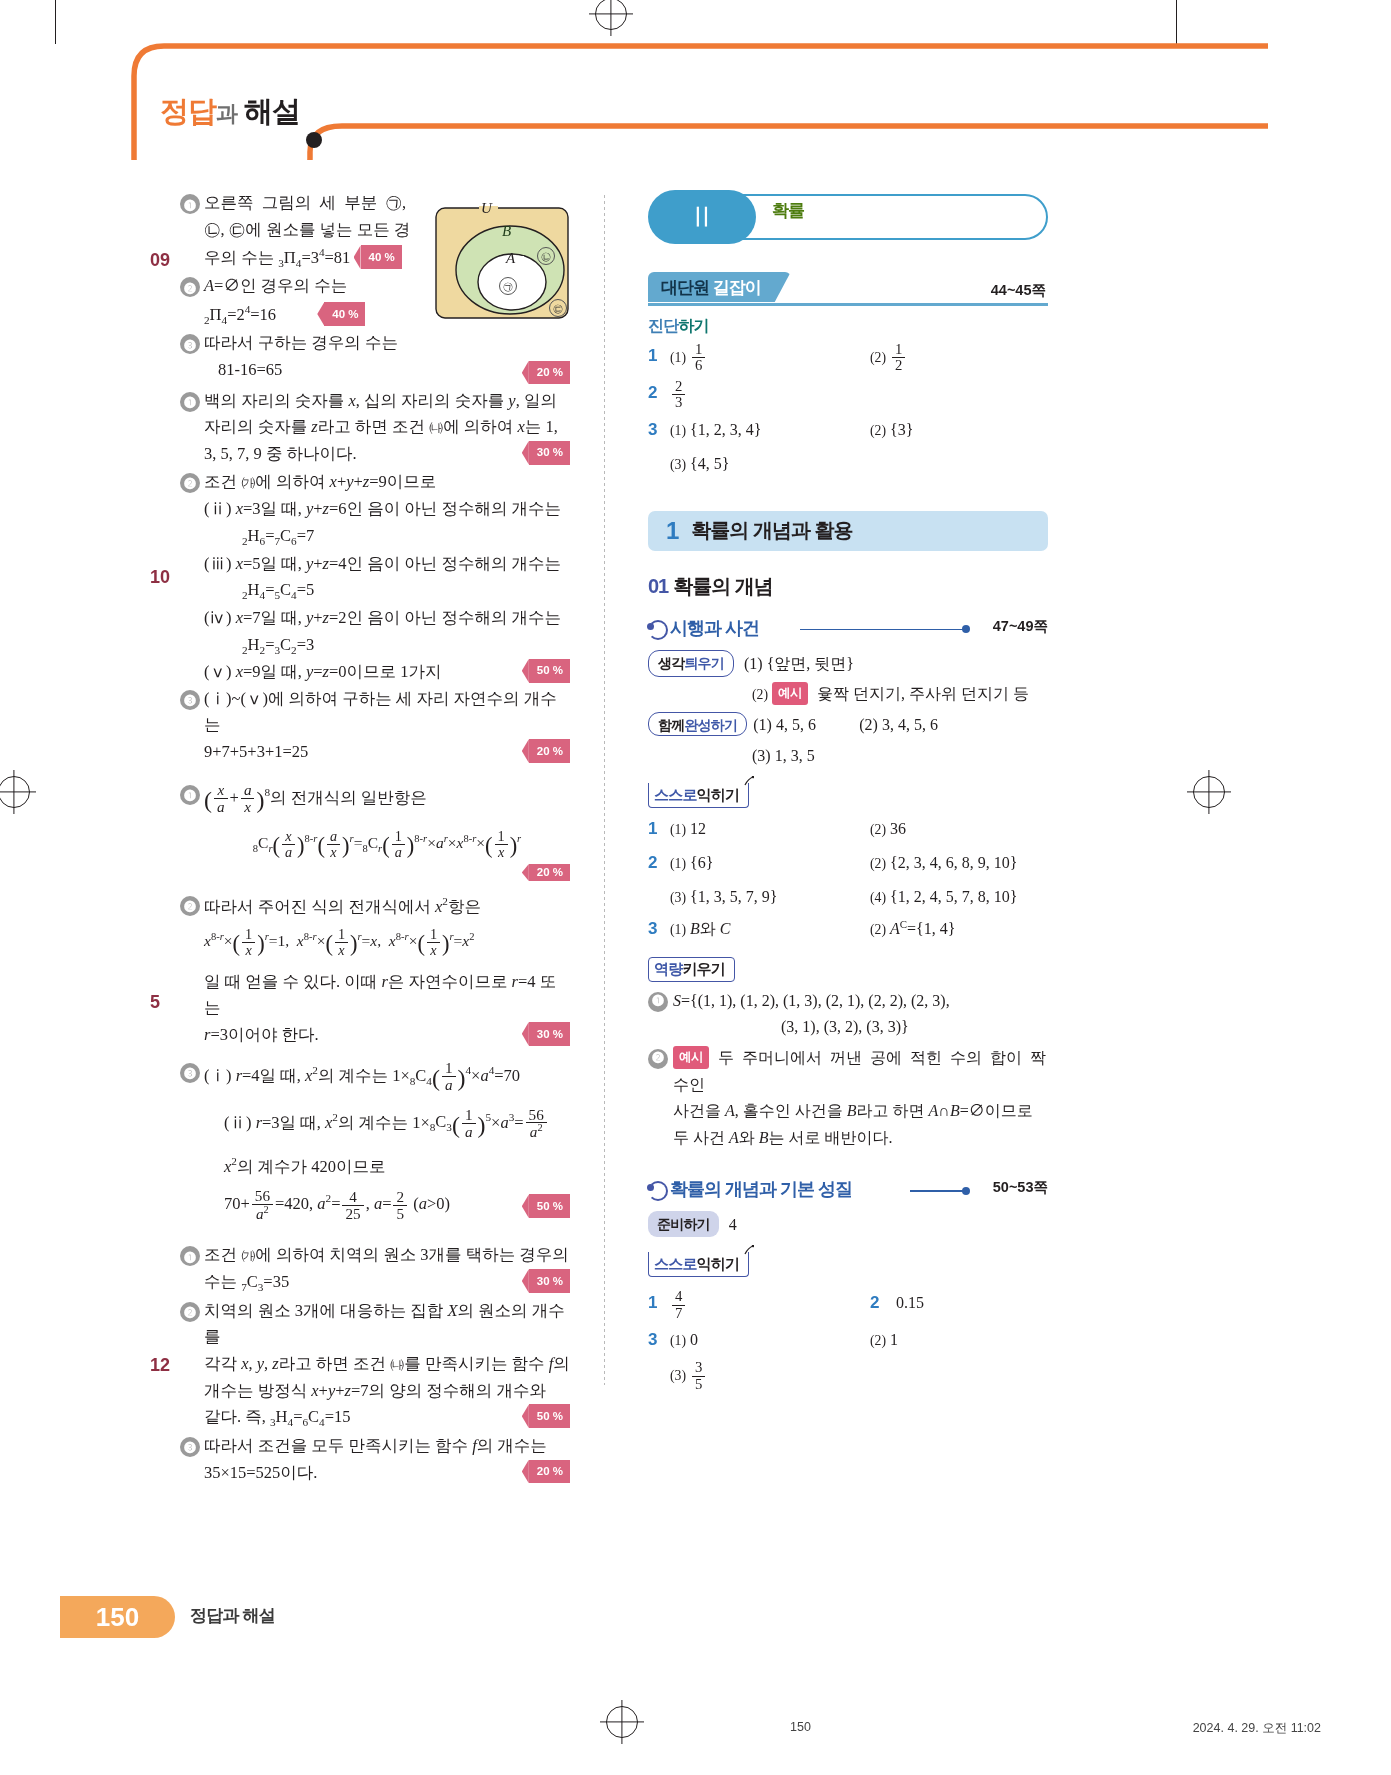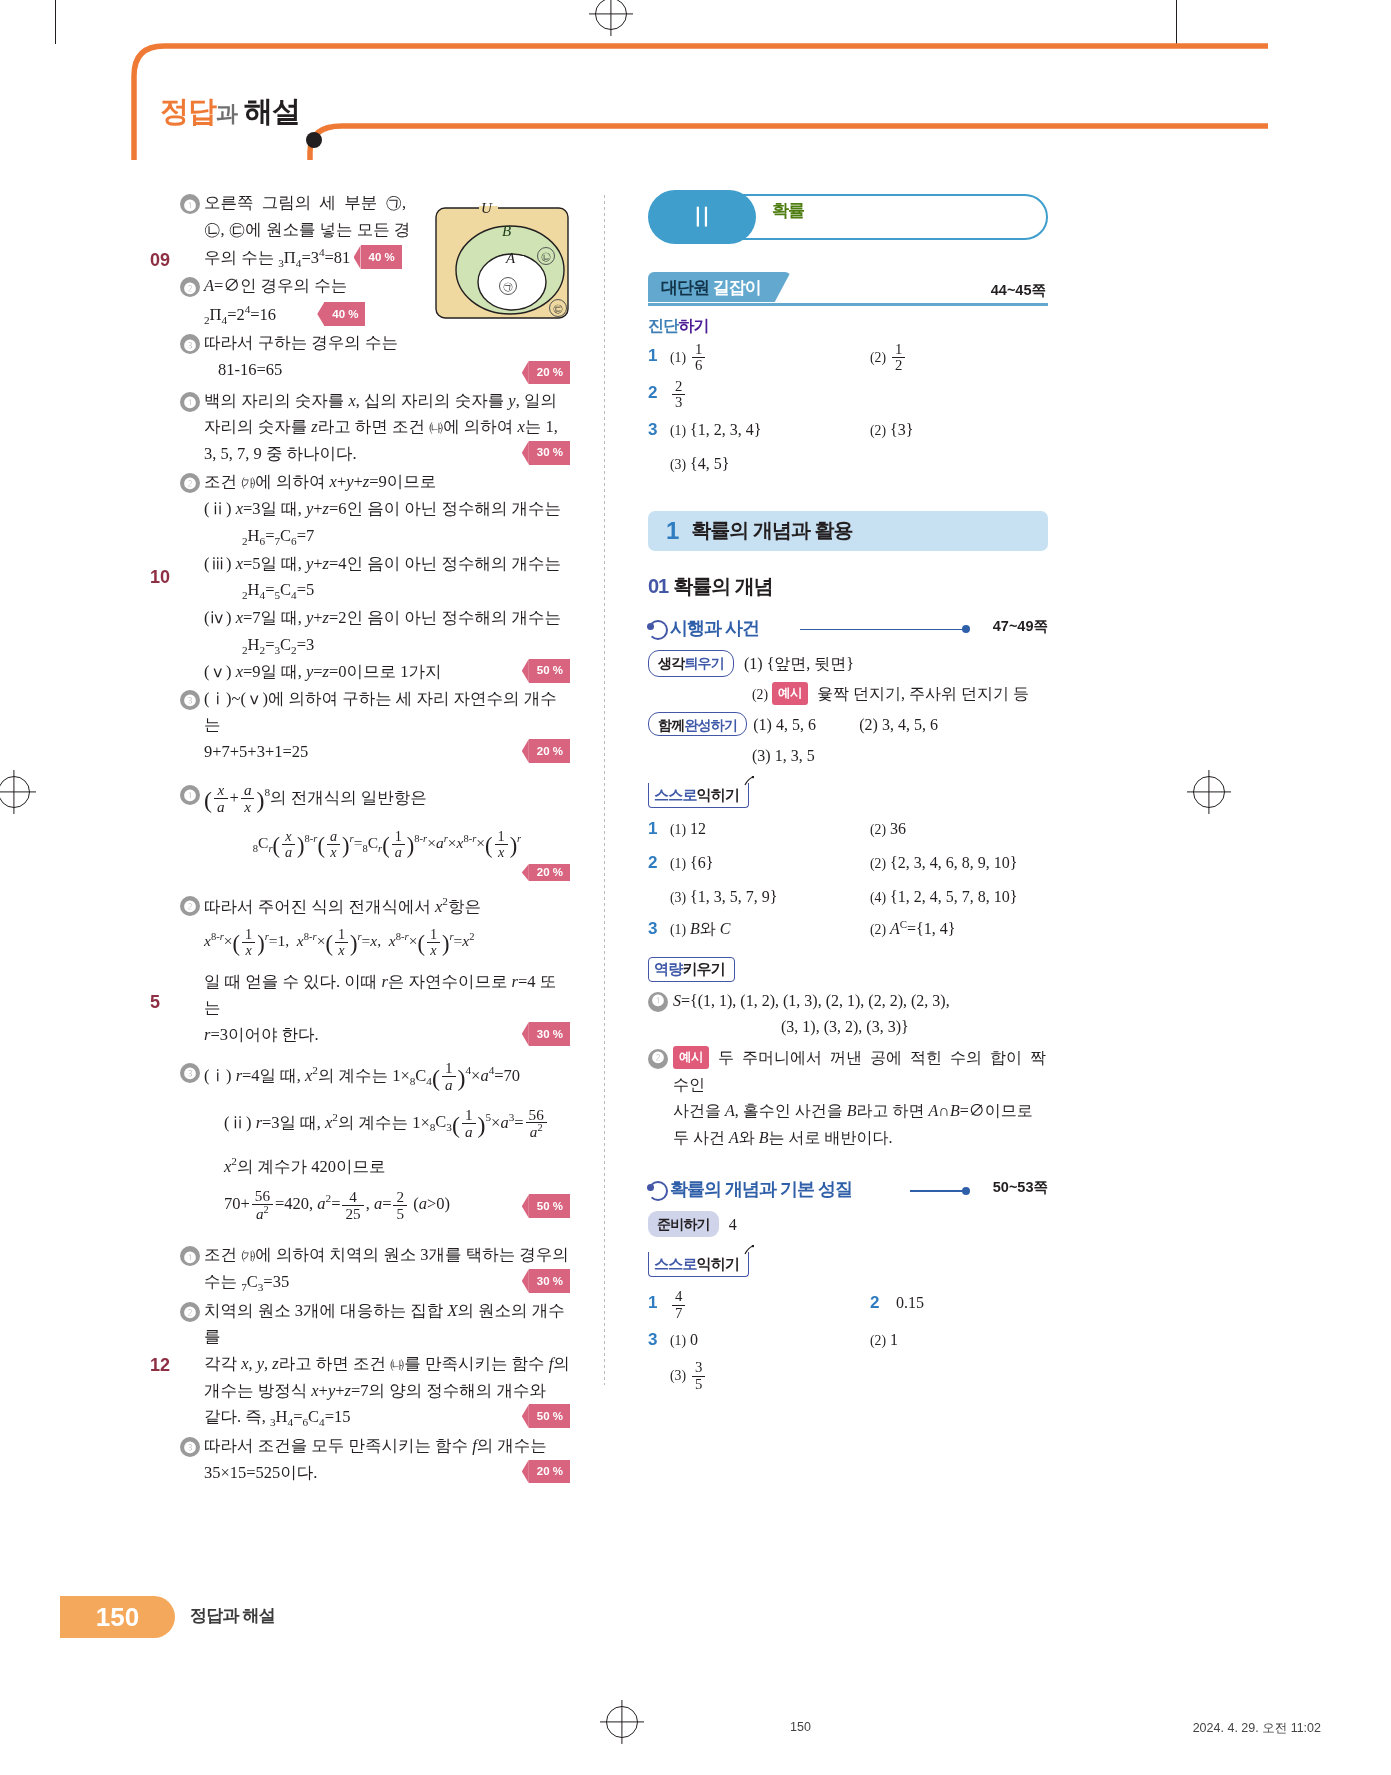--- a/index.html
+++ b/index.html
@@ -93,21 +93,21 @@
       padding-right:30px;}
   .guide-tab .k{color:#12344a;}
   .guide-tab .w{color:#ffffff;}
   .guide-underline{position:absolute;left:0;right:0;bottom:0;height:3px;background:#63a9cf;}
   .pageref{position:absolute;right:2px;bottom:6px;font-family:"Liberation Sans",sans-serif;
       font-weight:bold;font-size:14.5px;color:#231f20;}
 
   .sub-label{font-family:"Liberation Sans",sans-serif;font-weight:bold;font-size:16px;
       letter-spacing:-0.8px;margin:10px 0 4px;}
   .sub-label .bl{color:#3f7fb5;}
-  .sub-label .dk{color:#4c1d95;}
+  .sub-label .dk{color:#0f766e;}
 
   .ansrow{display:flex;align-items:flex-start;margin:5px 0;font-size:16px;}
   .ansnum{font-family:"Liberation Sans",sans-serif;font-weight:bold;font-size:17px;
       color:#2f7cc0;width:22px;flex:none;line-height:1.7;}
   .anscolA{width:200px;flex:none;line-height:1.7;}
   .anscolB{flex:1;line-height:1.7;}
   .par{font-size:0.86em;}
 
   .sec-bar{position:relative;height:40px;background:#c8e1f2;border-radius:7px;
       margin:34px 0 22px;display:flex;align-items:center;}

